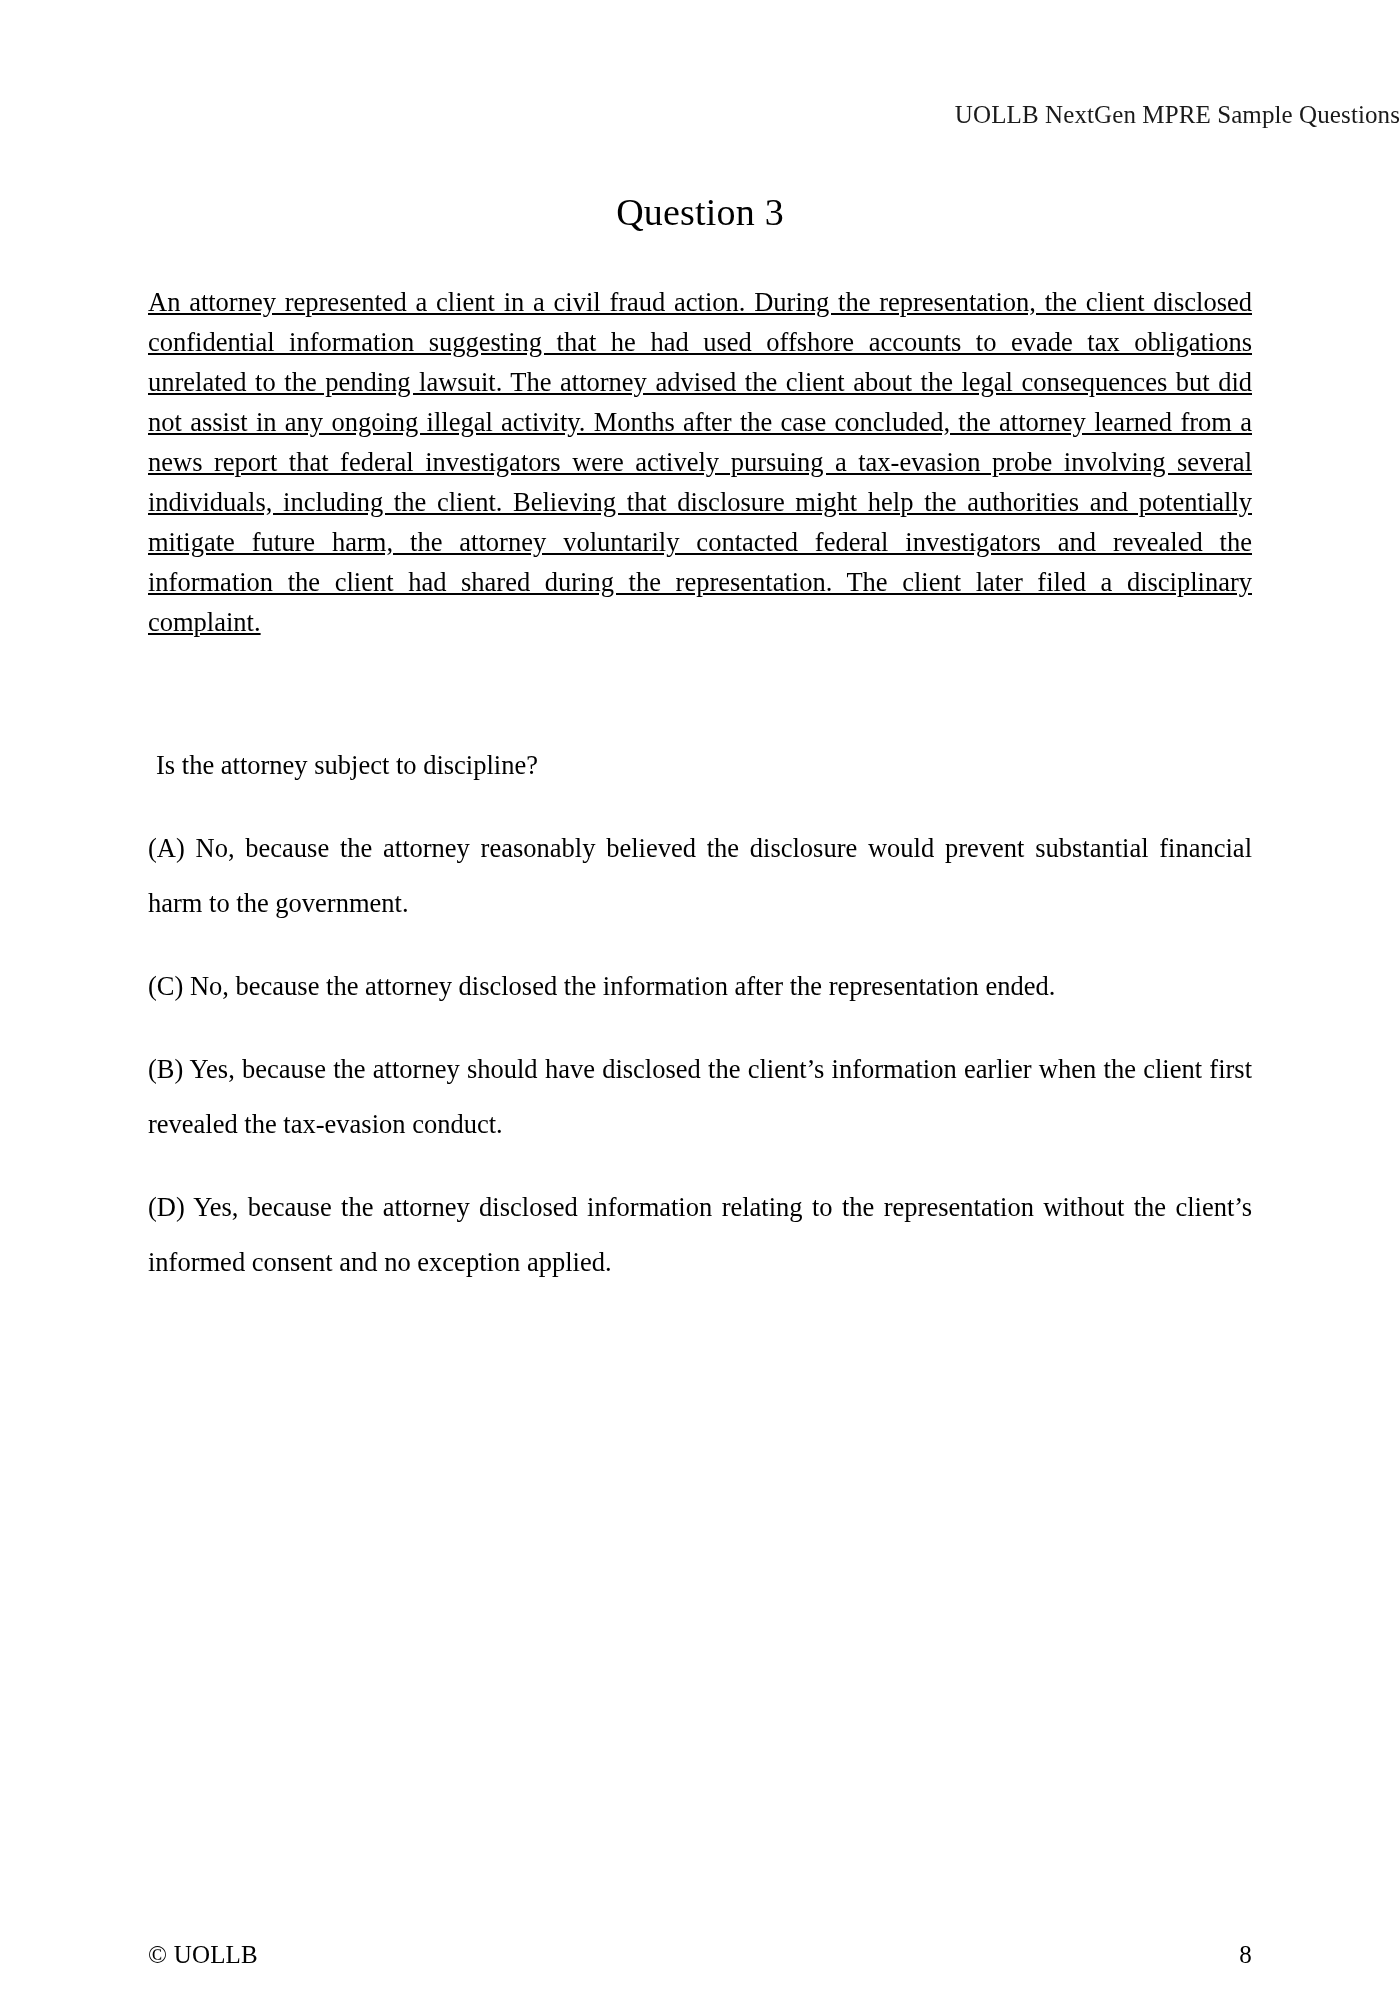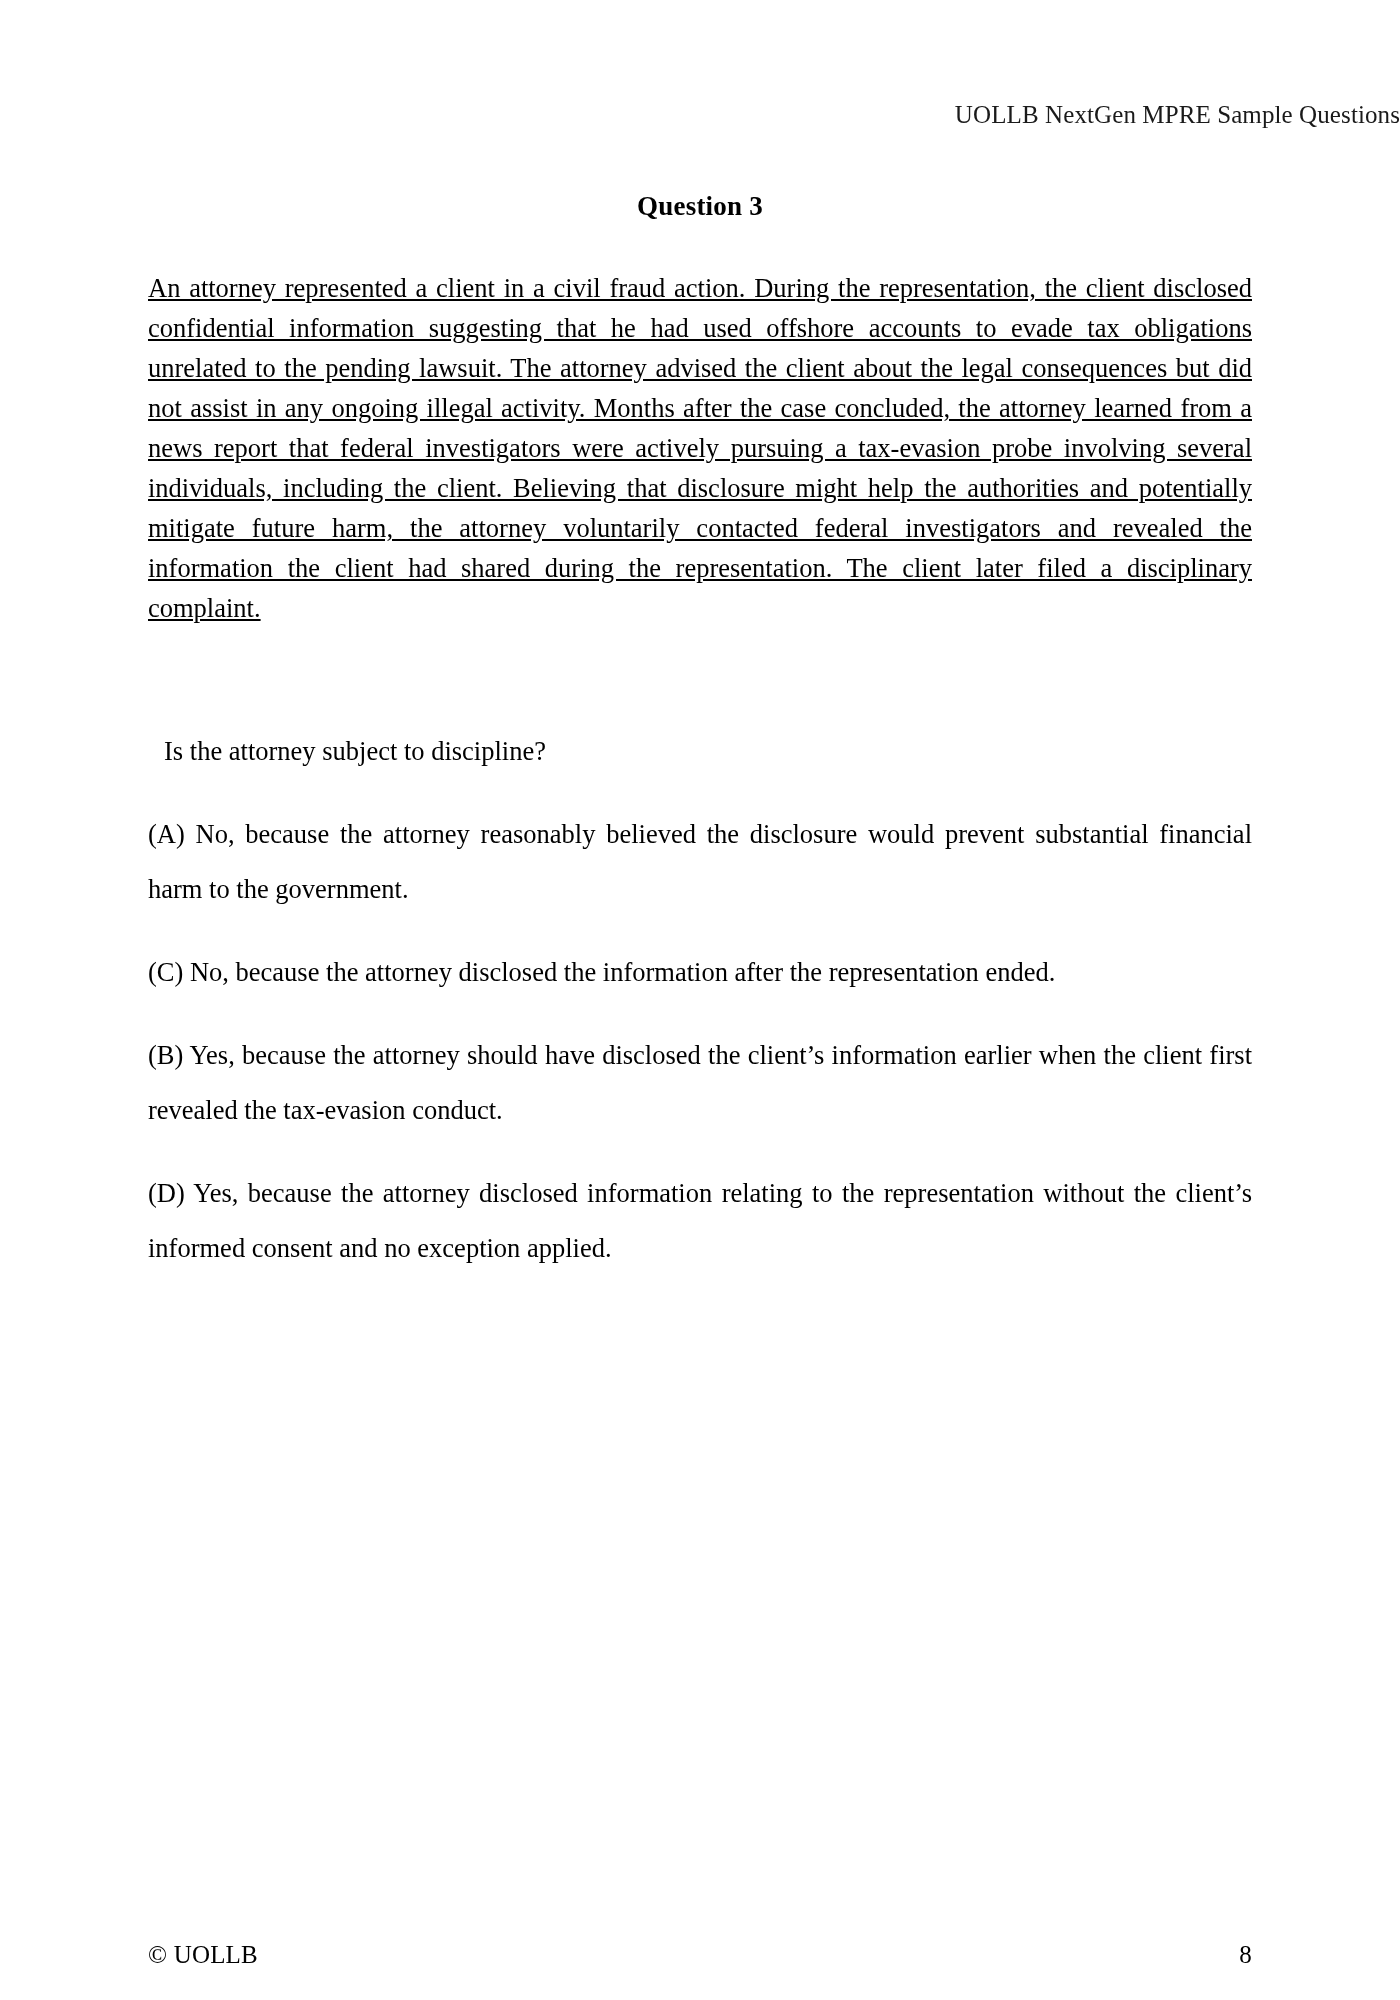--- a/index.html
+++ b/index.html
@@ -29,43 +29,43 @@
     color: #1a1a1a;
   }
   .content {
     position: absolute;
     top: 190px;
     left: 148px;
     width: 1104px;
   }
   .question-title {
     text-align: center;
-    font-size: 27px;
-    font-weight: bold;
+    font-size: 38px;
+    font-weight: normal;
     line-height: 1.2;
     margin: 0 0 46px 0;
     letter-spacing: 0.2px;
   }
   .fact-pattern {
     font-size: 26.5px;
     line-height: 40px;
     text-align: justify;
     text-justify: inter-word;
     margin: 0;
     hyphens: none;
     text-decoration: underline;
   }
   .call-block {
     margin-top: 96px;
   }
   .call-question {
     font-size: 26.5px;
     line-height: 55px;
     text-align: left;
-    margin: 16px;
+    margin: 8px;
   }
   .choices {
     margin-top: 28px;
   }
   .choice {
     font-size: 26.5px;
     line-height: 55px;
     text-align: justify;
     text-justify: inter-word;
     margin: 0 0 28px 0;

